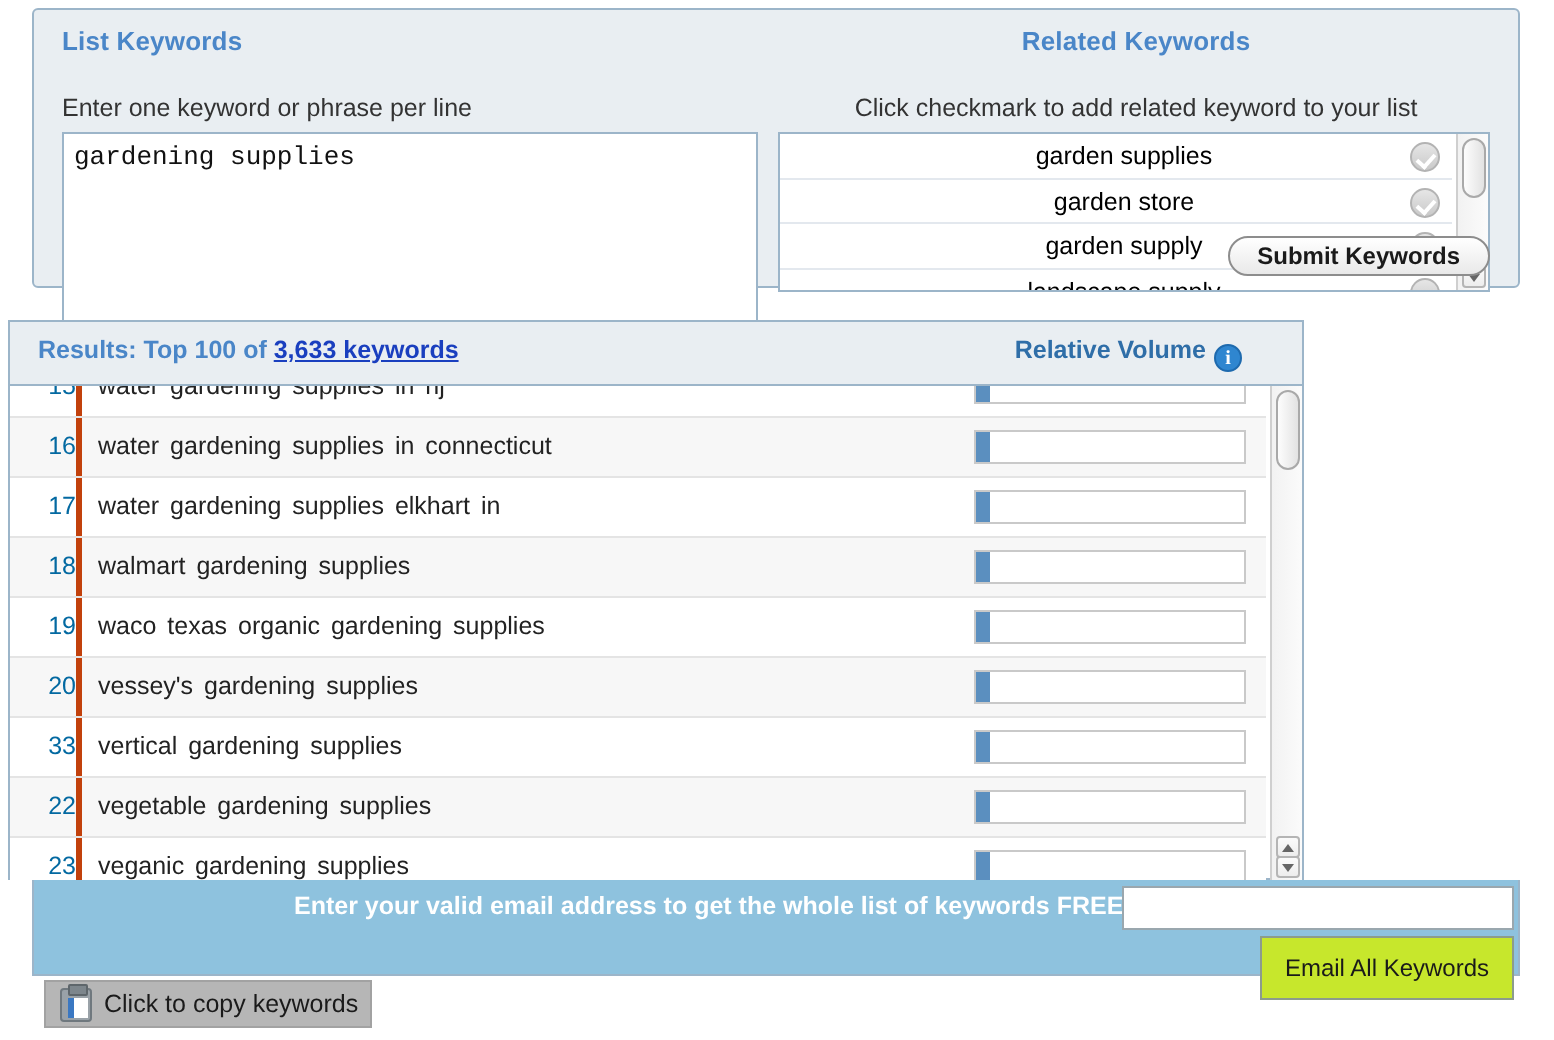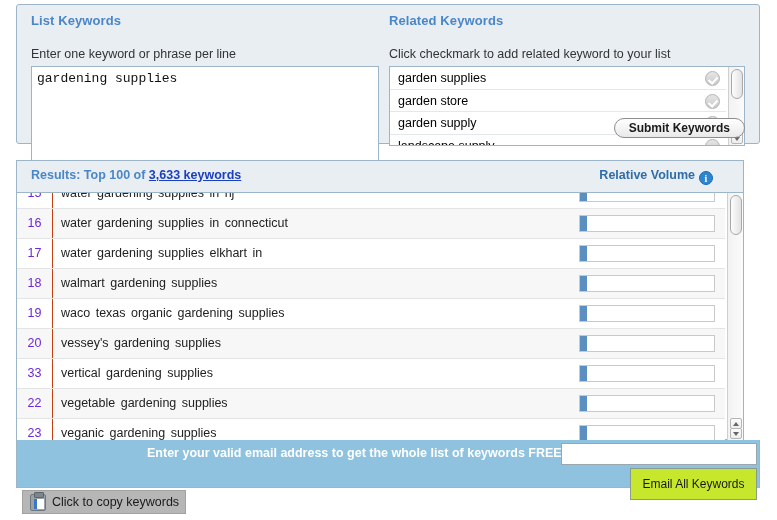--- a/index.html
+++ b/index.html
@@ -16,21 +16,21 @@
 
   
   .top-panel{
     position:absolute; left:16px; top:4px; width:744px; height:140px;
     background:#e9eef2;
     border:1px solid #9cb5c9;
     border-radius:3px;
     box-sizing:border-box;
   }
   .col-left{position:absolute;left:14px;top:8px;width:350px;}
-  .col-right{position:absolute;left:372px;top:8px;width:358px;}
+  .col-right{position:absolute;left:372px;top:8px;width:358px;text-align:center;}
   .panel-title{
     color:#4a86c8; font-weight:bold; font-size:13px; letter-spacing:0.1px;
     margin:0 0 19px 0;
   }
   .panel-sub{color:#333;font-size:12.5px;margin:0 0 5px 0;}
 
   .kw-textarea{
     width:348px;height:96px;
     background:#fff;border:1px solid #9cb5c9;
     box-sizing:border-box;
@@ -103,21 +103,21 @@
     height:20px; padding:0 14px;
     background:linear-gradient(#ffffff,#e9e9e9);
     border:1px solid #8d8d8d; border-radius:11px;
     font-family:"Liberation Sans",sans-serif;
     font-size:12px;font-weight:bold;color:#1a1a1a;
     line-height:18px; cursor:pointer;
   }
 
   
   .results-panel{
-    position:absolute;left:16px;top:160px;width:728px;height:280px;
+    position:absolute;left:4px;top:160px;width:648px;height:280px;
     border:1px solid #9cb5c9;
     background:#fff;
     box-sizing:border-box;
   }
   .results-head{
     position:relative;height:31px;
     background:#e9eef2;
     border-bottom:1px solid #9cb5c9;
   }
   .results-title{
@@ -143,23 +143,23 @@
   .rows-vp{position:absolute;left:0;top:0;right:18px;bottom:0;overflow:hidden;}
   .rows-inner{position:absolute;left:0;top:-14px;width:100%;}
   .row{
     position:relative;height:29px;
     border-bottom:1px solid #e4e4e4;
     background:#ffffff;
   }
   .row.alt{background:#f7f7f7;}
   .row-num{
     position:absolute;left:0;top:0;width:36px;height:100%;
-    line-height:29px;text-align:center;
-    font-size:12.5px;color:#6d28d9;
-    border-right:1px solid #c2410c;
+    line-height:29px;text-align:right;
+    font-size:12.5px;color:#0369a1;
+    border-right:3px solid #c2410c;
     box-sizing:border-box;
   }
   .row-kw{
     position:absolute;left:44px;top:0;height:100%;
     line-height:29px;font-size:12.5px;color:#222;
     word-spacing:2px;
   }
   .bar-track{
     position:absolute;right:10px;top:6px;
     width:136px;height:17px;

